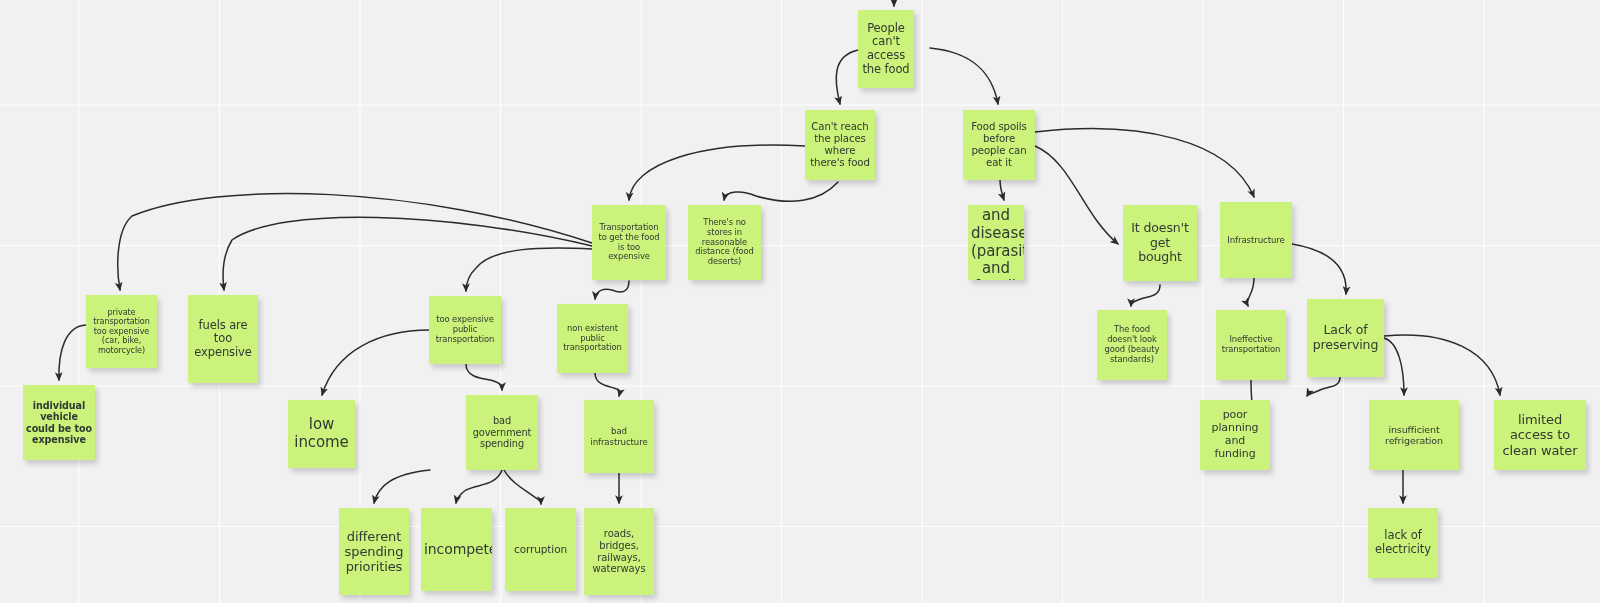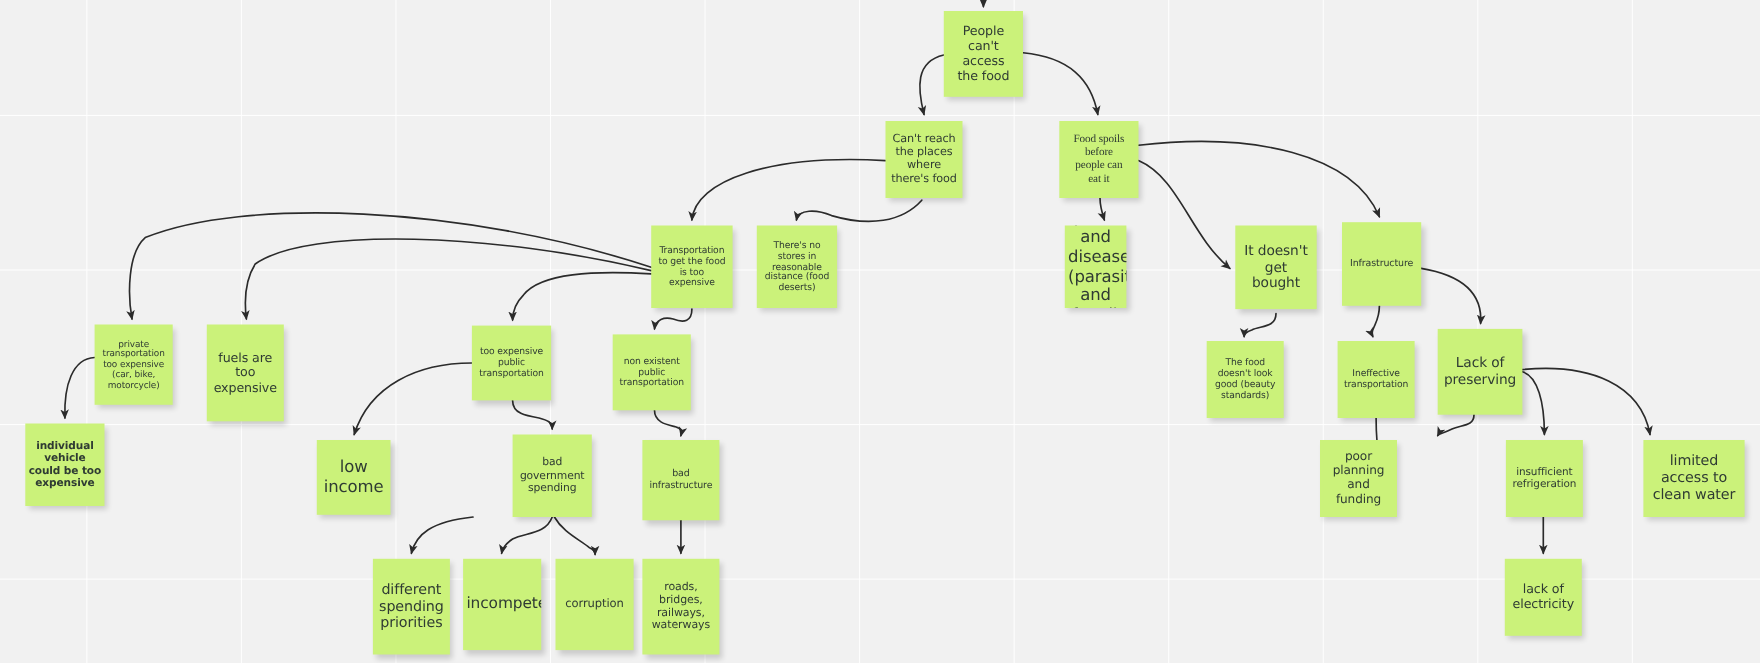--- a/index.html
+++ b/index.html
@@ -79,32 +79,32 @@
         <path d="M 1254 278 C 1254 290 1250 294 1248 300 C 1247 302 1247 304 1248 306" fill="none" stroke="#2b2b2b" stroke-width="1.5" stroke-linecap="round" marker-end="url(#arrowhead)"></path>
         <path d="M 1292 244 C 1328 250 1348 266 1346 294" fill="none" stroke="#2b2b2b" stroke-width="1.5" stroke-linecap="round" marker-end="url(#arrowhead)"></path>
         <path d="M 1251 380 C 1251 408 1254 432 1268 437" fill="none" stroke="#2b2b2b" stroke-width="1.5" stroke-linecap="round" marker-end="url(#arrowhead)"></path>
         <path d="M 1340 377 C 1340 388 1328 386 1320 390 C 1312 394 1308 394 1307 396" fill="none" stroke="#2b2b2b" stroke-width="1.5" stroke-linecap="round" marker-end="url(#arrowhead)"></path>
         <path d="M 1384 338 C 1398 342 1404 366 1404 395" fill="none" stroke="#2b2b2b" stroke-width="1.5" stroke-linecap="round" marker-end="url(#arrowhead)"></path>
         <path d="M 1384 336 C 1446 330 1492 350 1500 395" fill="none" stroke="#2b2b2b" stroke-width="1.5" stroke-linecap="round" marker-end="url(#arrowhead)"></path>
         <path d="M 1403 470 L 1403 503" fill="none" stroke="#2b2b2b" stroke-width="1.5" stroke-linecap="round" marker-end="url(#arrowhead)"></path>
       </g>
   </svg>
   <div id="notes-group">
-      <div class="note" style="left: 858px; top: 10px; width: 72px; height: 78px; font-size: 11.5px; background: rgb(203, 242, 122); color: rgb(47, 59, 51);">
+      <div class="note" style="left: 858px; top: 10px; width: 56px; height: 78px; font-size: 11.5px; background: rgb(203, 242, 122); color: rgb(47, 59, 51);">
         <span>People
 can't access
 the food</span>
       </div>
       <div class="note" style="left: 805px; top: 110px; width: 70px; height: 70px; font-size: 10.2px; background: rgb(203, 242, 122); color: rgb(47, 59, 51);">
         <span>Can't reach
 the places
 where
 there's food</span>
       </div>
-      <div class="note" style="left: 963px; top: 110px; width: 72px; height: 70px; font-size: 10.2px; background: rgb(203, 242, 122); color: rgb(47, 59, 51); font-family: Liberation Serif, serif;">
+      <div class="note" style="left: 963px; top: 110px; width: 72px; height: 70px; font-size: 10.2px; background: rgb(203, 242, 122); color: rgb(47, 59, 51);">
         <span>Food spoils
 before
 people can
 eat it</span>
       </div>
       <div class="note" style="left: 592px; top: 205px; width: 74px; height: 75px; font-size: 8.4px; background: rgb(203, 242, 122); color: rgb(47, 59, 51);">
         <span>Transportation
 to get the food
 is too
 expensive</span>
@@ -184,21 +184,21 @@
       <div class="note" style="left: 584px; top: 400px; width: 70px; height: 73px; font-size: 8.6px; background: rgb(203, 242, 122); color: rgb(47, 59, 51);">
         <span>bad
 infrastructure</span>
       </div>
       <div class="note" style="left: 1200px; top: 400px; width: 70px; height: 70px; font-size: 11px; background: rgb(203, 242, 122); color: rgb(47, 59, 51);">
         <span>poor
 planning
 and
 funding</span>
       </div>
-      <div class="note" style="left: 1369px; top: 400px; width: 70px; height: 70px; font-size: 9.5px; background: rgb(203, 242, 122); color: rgb(47, 59, 51);">
+      <div class="note" style="left: 1369px; top: 400px; width: 90px; height: 70px; font-size: 9.5px; background: rgb(203, 242, 122); color: rgb(47, 59, 51);">
         <span>insufficient
 refrigeration</span>
       </div>
       <div class="note" style="left: 1466px; top: 400px; width: 92px; height: 70px; font-size: 13px; background: rgb(203, 242, 122); color: rgb(47, 59, 51); margin-left: 28px;">
         <span>limited
 access to
 clean water</span>
       </div>
       <div class="note" style="left: 339px; top: 508px; width: 70px; height: 87px; font-size: 13px; background: rgb(203, 242, 122); color: rgb(47, 59, 51);">
         <span>different

